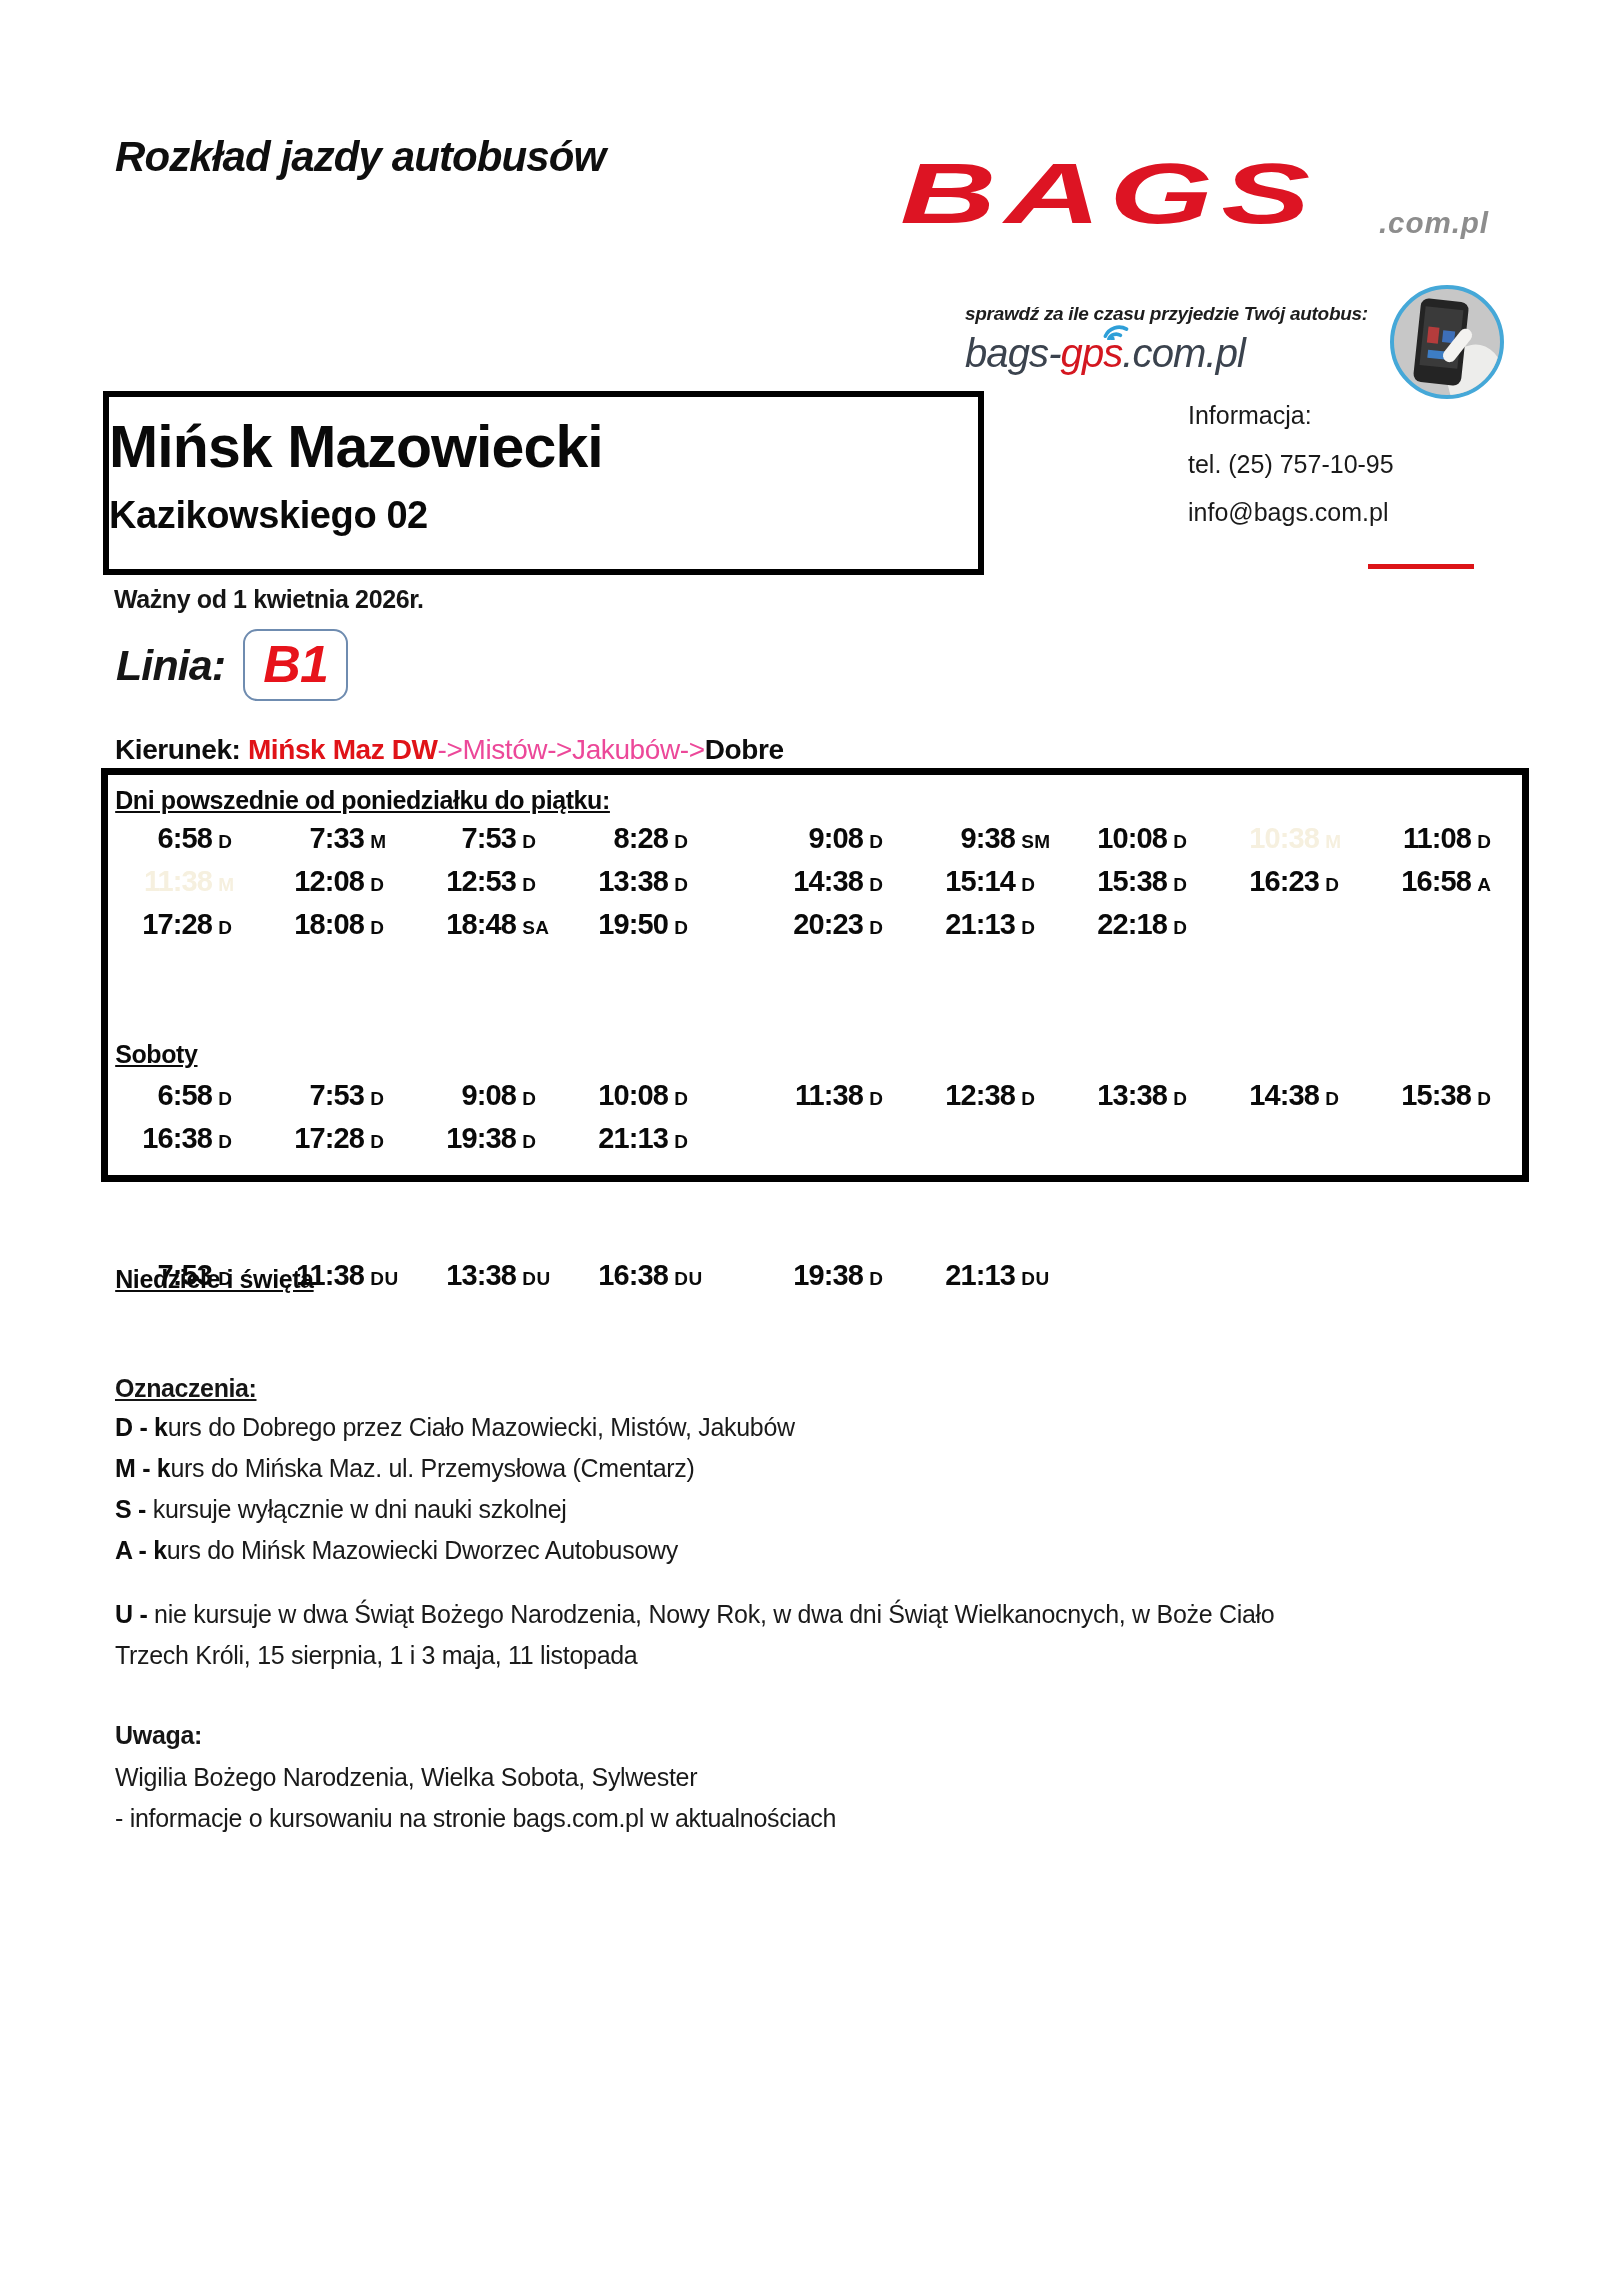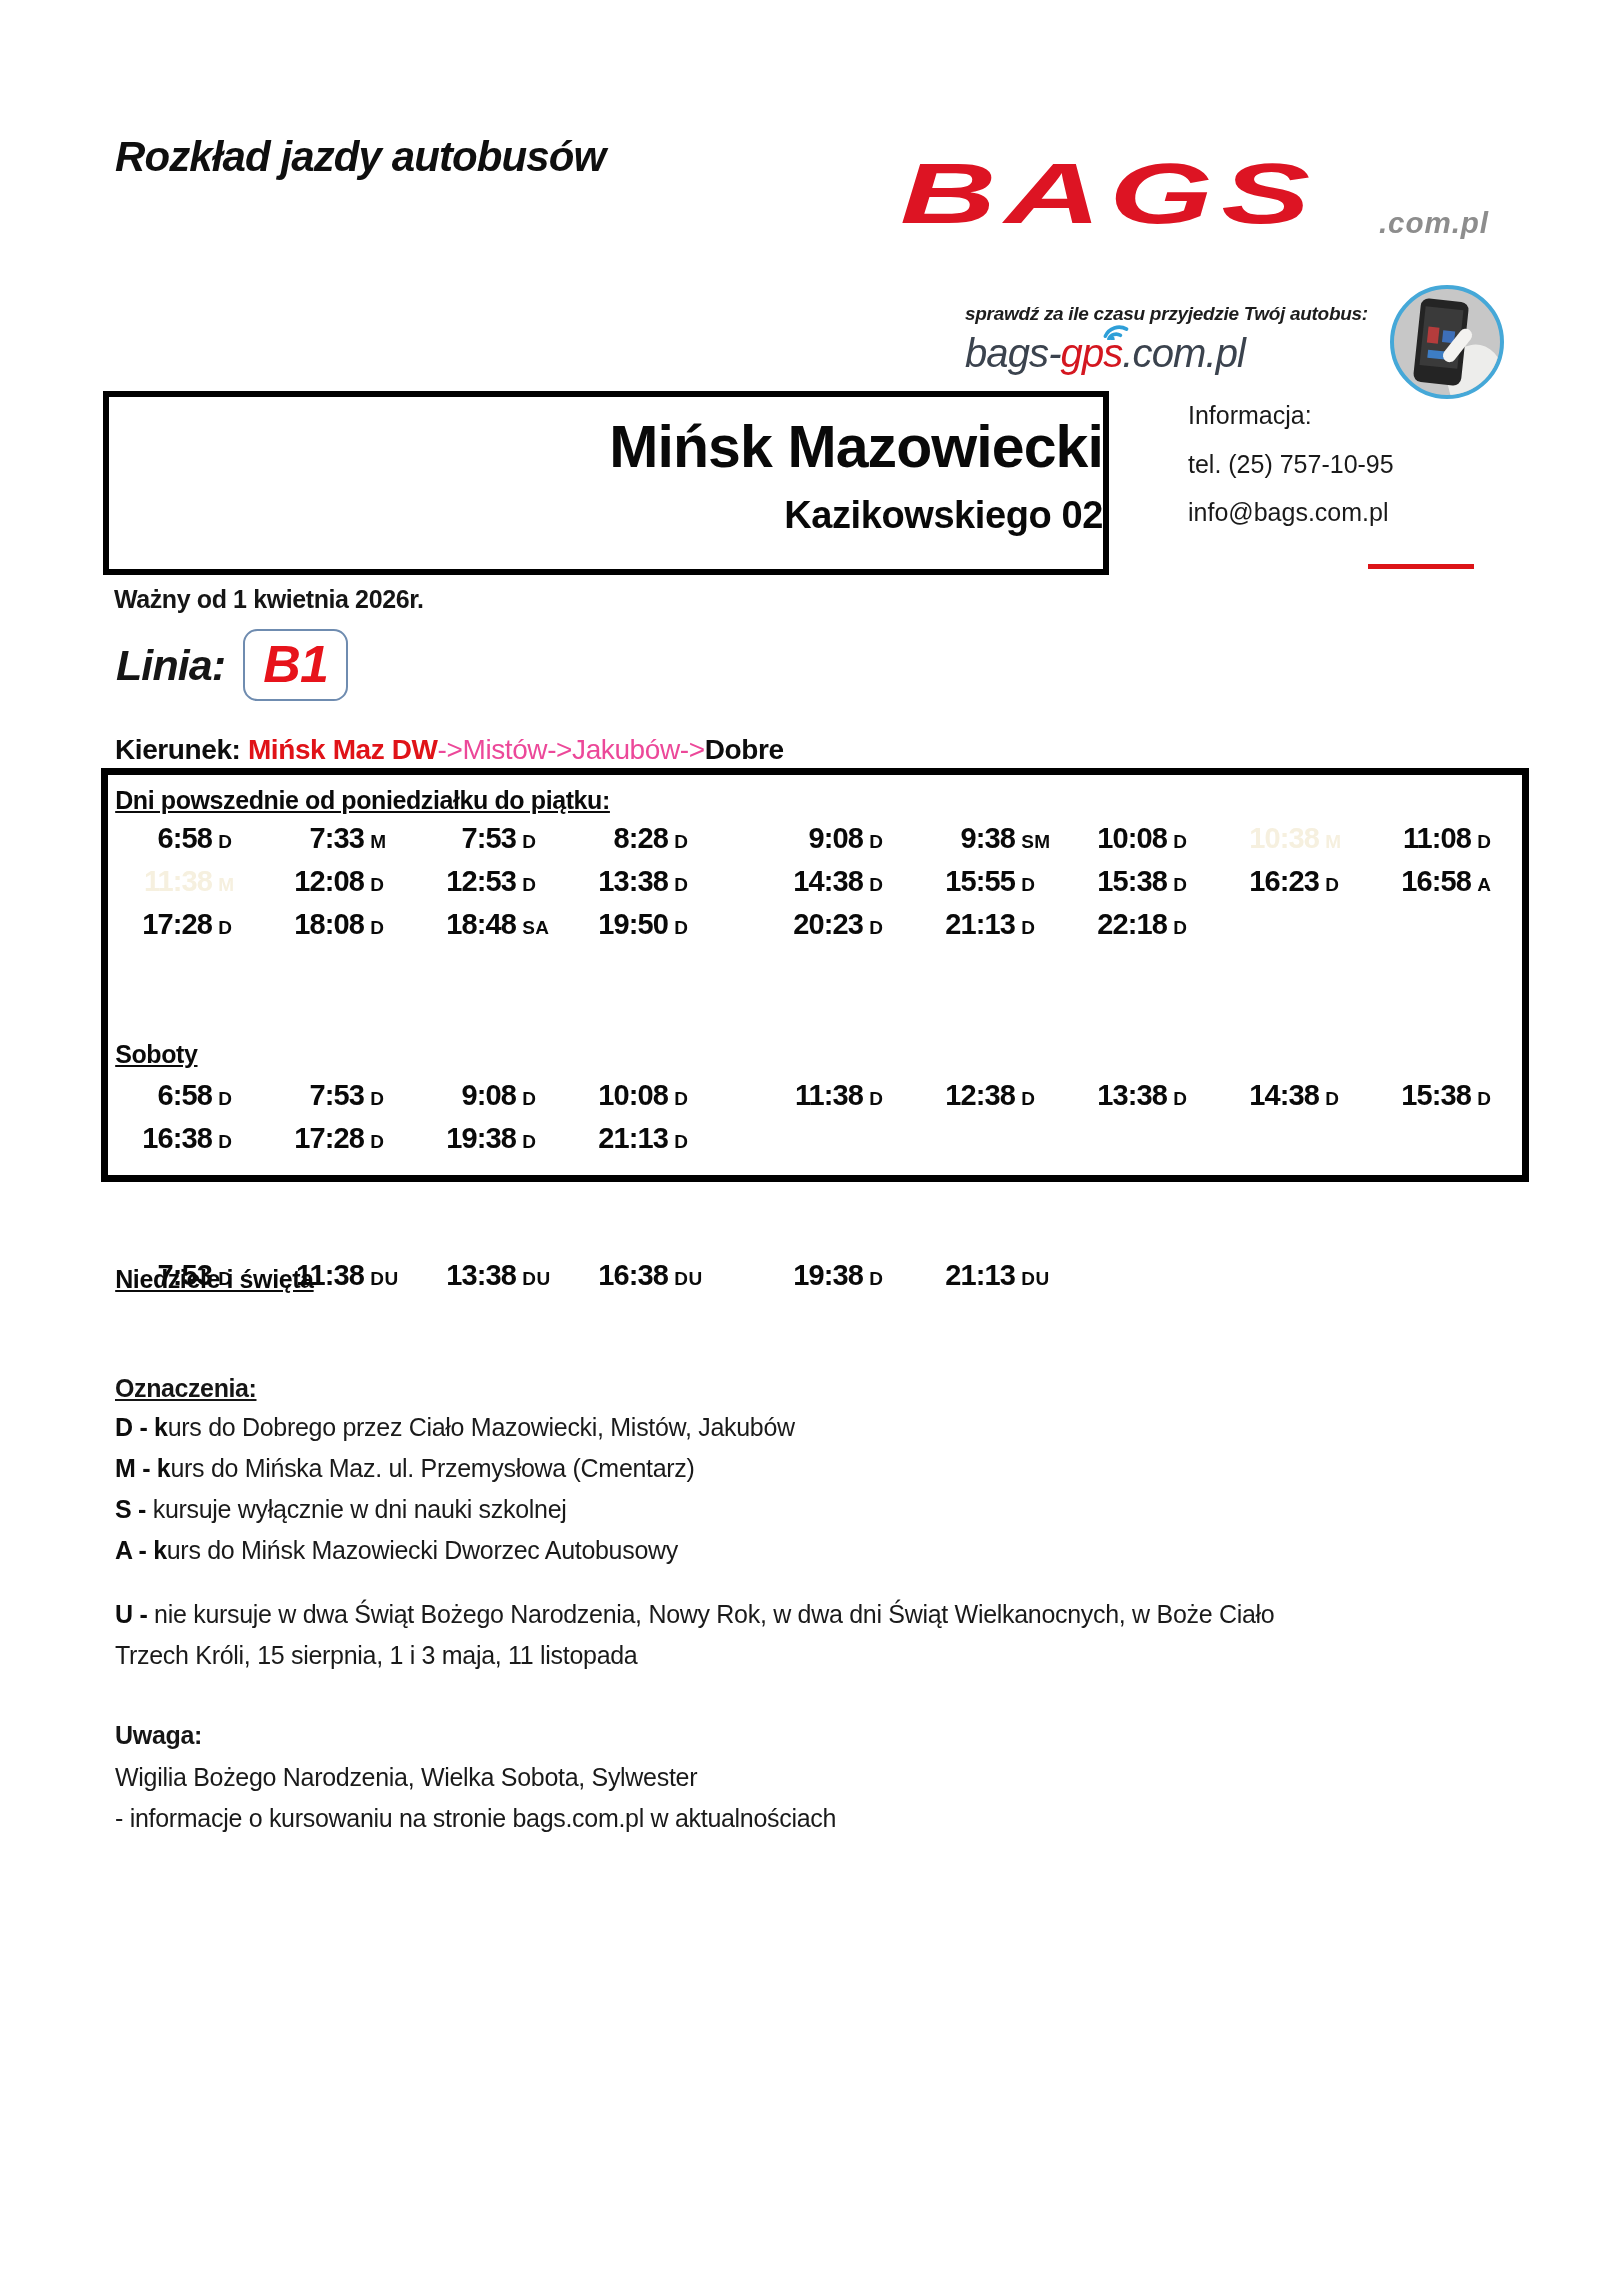--- a/index.html
+++ b/index.html
@@ -22,21 +22,21 @@
   .phone-icon{left:1390px;top:285px;width:106px;height:106px;border-radius:50%;background:#c7c7c7;border:4.5px solid #45a8d8;overflow:hidden;}
   .phone-body{position:absolute;left:23px;top:10.7px;width:48px;height:84px;background:#242424;border-radius:8px;transform:rotate(6deg);}
   .phone-screen{position:absolute;left:5.4px;top:8px;width:38px;height:59px;background:#3a3a3a;}
   .phone-chip{position:absolute;left:4.5px;top:19.7px;width:10.7px;height:16px;background:#b43c3c;}
   .phone-chip2{position:absolute;left:19.7px;top:21.5px;width:11.6px;height:12.5px;background:#3d6fb9;}
   .phone-btn{position:absolute;left:6.3px;top:43px;width:25px;height:8px;background:#3d7dc4;}
   .hand{position:absolute;right:-3.6px;bottom:-16px;width:57px;height:66px;background:#ededeb;border-radius:45% 45% 0 0;transform:rotate(-14deg);}
   .finger{position:absolute;right:36px;bottom:30px;width:13.4px;height:39px;background:#f3f2f0;border-radius:7.2px;transform:rotate(38deg);}
 
   
-  .stop-box{left:103px;top:391px;width:1006px;height:184px;border:6.3px solid #000;box-sizing:border-box;text-align:right;background:#fff;}
+  .stop-box{left:103px;top:391px;width:881px;height:184px;border:6.3px solid #000;box-sizing:border-box;text-align:left;background:#fff;}
   .stop-name{margin-top:16px;font-size:59px;font-weight:700;letter-spacing:-0.9px;color:#090909;}
   .stop-address{margin-top:12.5px;font-size:38px;font-weight:700;letter-spacing:-0.4px;color:#090909;}
 
   .contact-heading{left:1188px;top:401px;font-size:25px;color:#1a1a1a;}
   .contact-phone{left:1188px;top:450px;font-size:25px;color:#1a1a1a;}
   .contact-email{left:1188px;top:498px;font-size:25px;color:#1a1a1a;}
   .red-underline{left:1368px;top:564px;width:106px;height:4.5px;background:#dc1418;}
 
   .valid-from{left:114px;top:585px;font-size:25px;font-weight:700;letter-spacing:-0.4px;}
 
@@ -195,21 +195,21 @@
       </div>
       <div class="tt-cell">
         <span class="tt-time">13:38</span>
         <span class="tt-suffix">D</span>
       </div>
       <div class="tt-cell gutter">
         <span class="tt-time">14:38</span>
         <span class="tt-suffix">D</span>
       </div>
       <div class="tt-cell">
-        <span class="tt-time">15:55</span>
+        <span class="tt-time">15:14</span>
         <span class="tt-suffix">D</span>
       </div>
       <div class="tt-cell">
         <span class="tt-time">15:38</span>
         <span class="tt-suffix">D</span>
       </div>
       <div class="tt-cell">
         <span class="tt-time">16:23</span>
         <span class="tt-suffix">D</span>
       </div>

